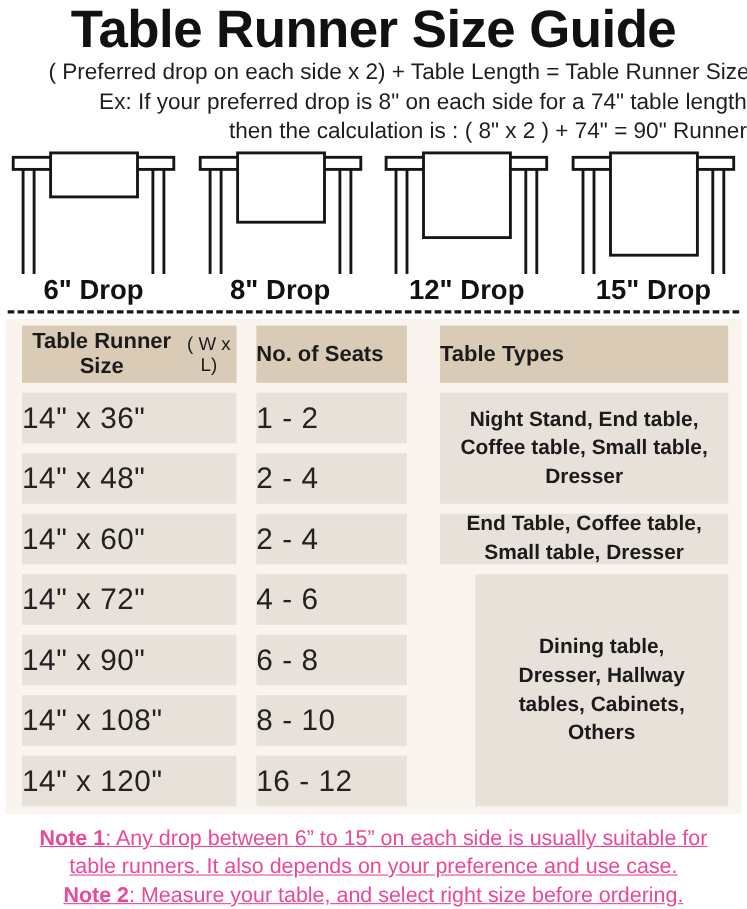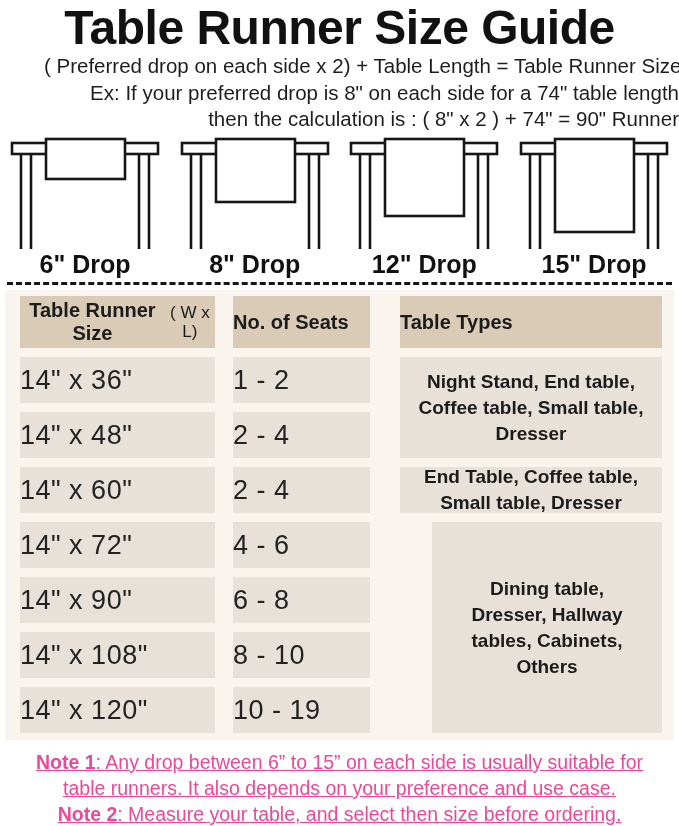--- a/index.html
+++ b/index.html
@@ -211,32 +211,32 @@
     <div class="box cell" style="grid-column:2;grid-row:5">
         <span class="seats-txt">4 - 6</span>
       </div>
     <div class="box cell" style="grid-column:2;grid-row:6">
         <span class="seats-txt">6 - 8</span>
       </div>
     <div class="box cell" style="grid-column:2;grid-row:7">
         <span class="seats-txt">8 - 10</span>
       </div>
     <div class="box cell" style="grid-column:2;grid-row:8">
-        <span class="seats-txt">10 - 19</span>
+        <span class="seats-txt">16 - 12</span>
       </div>
 
     <div class="box cell c3 pad-a" style="grid-column:3;grid-row:2 / span 2">
       <span class="types-txt">Night Stand, End table, Coffee table, Small table, Dresser</span>
     </div>
     <div class="box cell c3 pad-a" style="grid-column:3;grid-row:4">
       <span class="types-txt">End Table, Coffee table, Small table, Dresser</span>
     </div>
     <div class="box cell c3 pad-c" style="grid-column:3;grid-row:5 / span 4">
       <span class="types-txt">Dining table, Dresser, Hallway tables, Cabinets, Others</span>
     </div>
   </div>
 
   <div class="notes">
     <p class="note"><span class="b">Note 1</span><span>: Any drop between 6” to 15” on each side is usually suitable for table runners. It also depends on your preference and use case.</span></p>
-    <p class="note"><span class="b">Note 2</span><span>: Measure your table, and select then size before ordering.</span></p>
+    <p class="note"><span class="b">Note 2</span><span>: Measure your table, and select right size before ordering.</span></p>
   </div>
 
 </div>
 
 </body></html>

